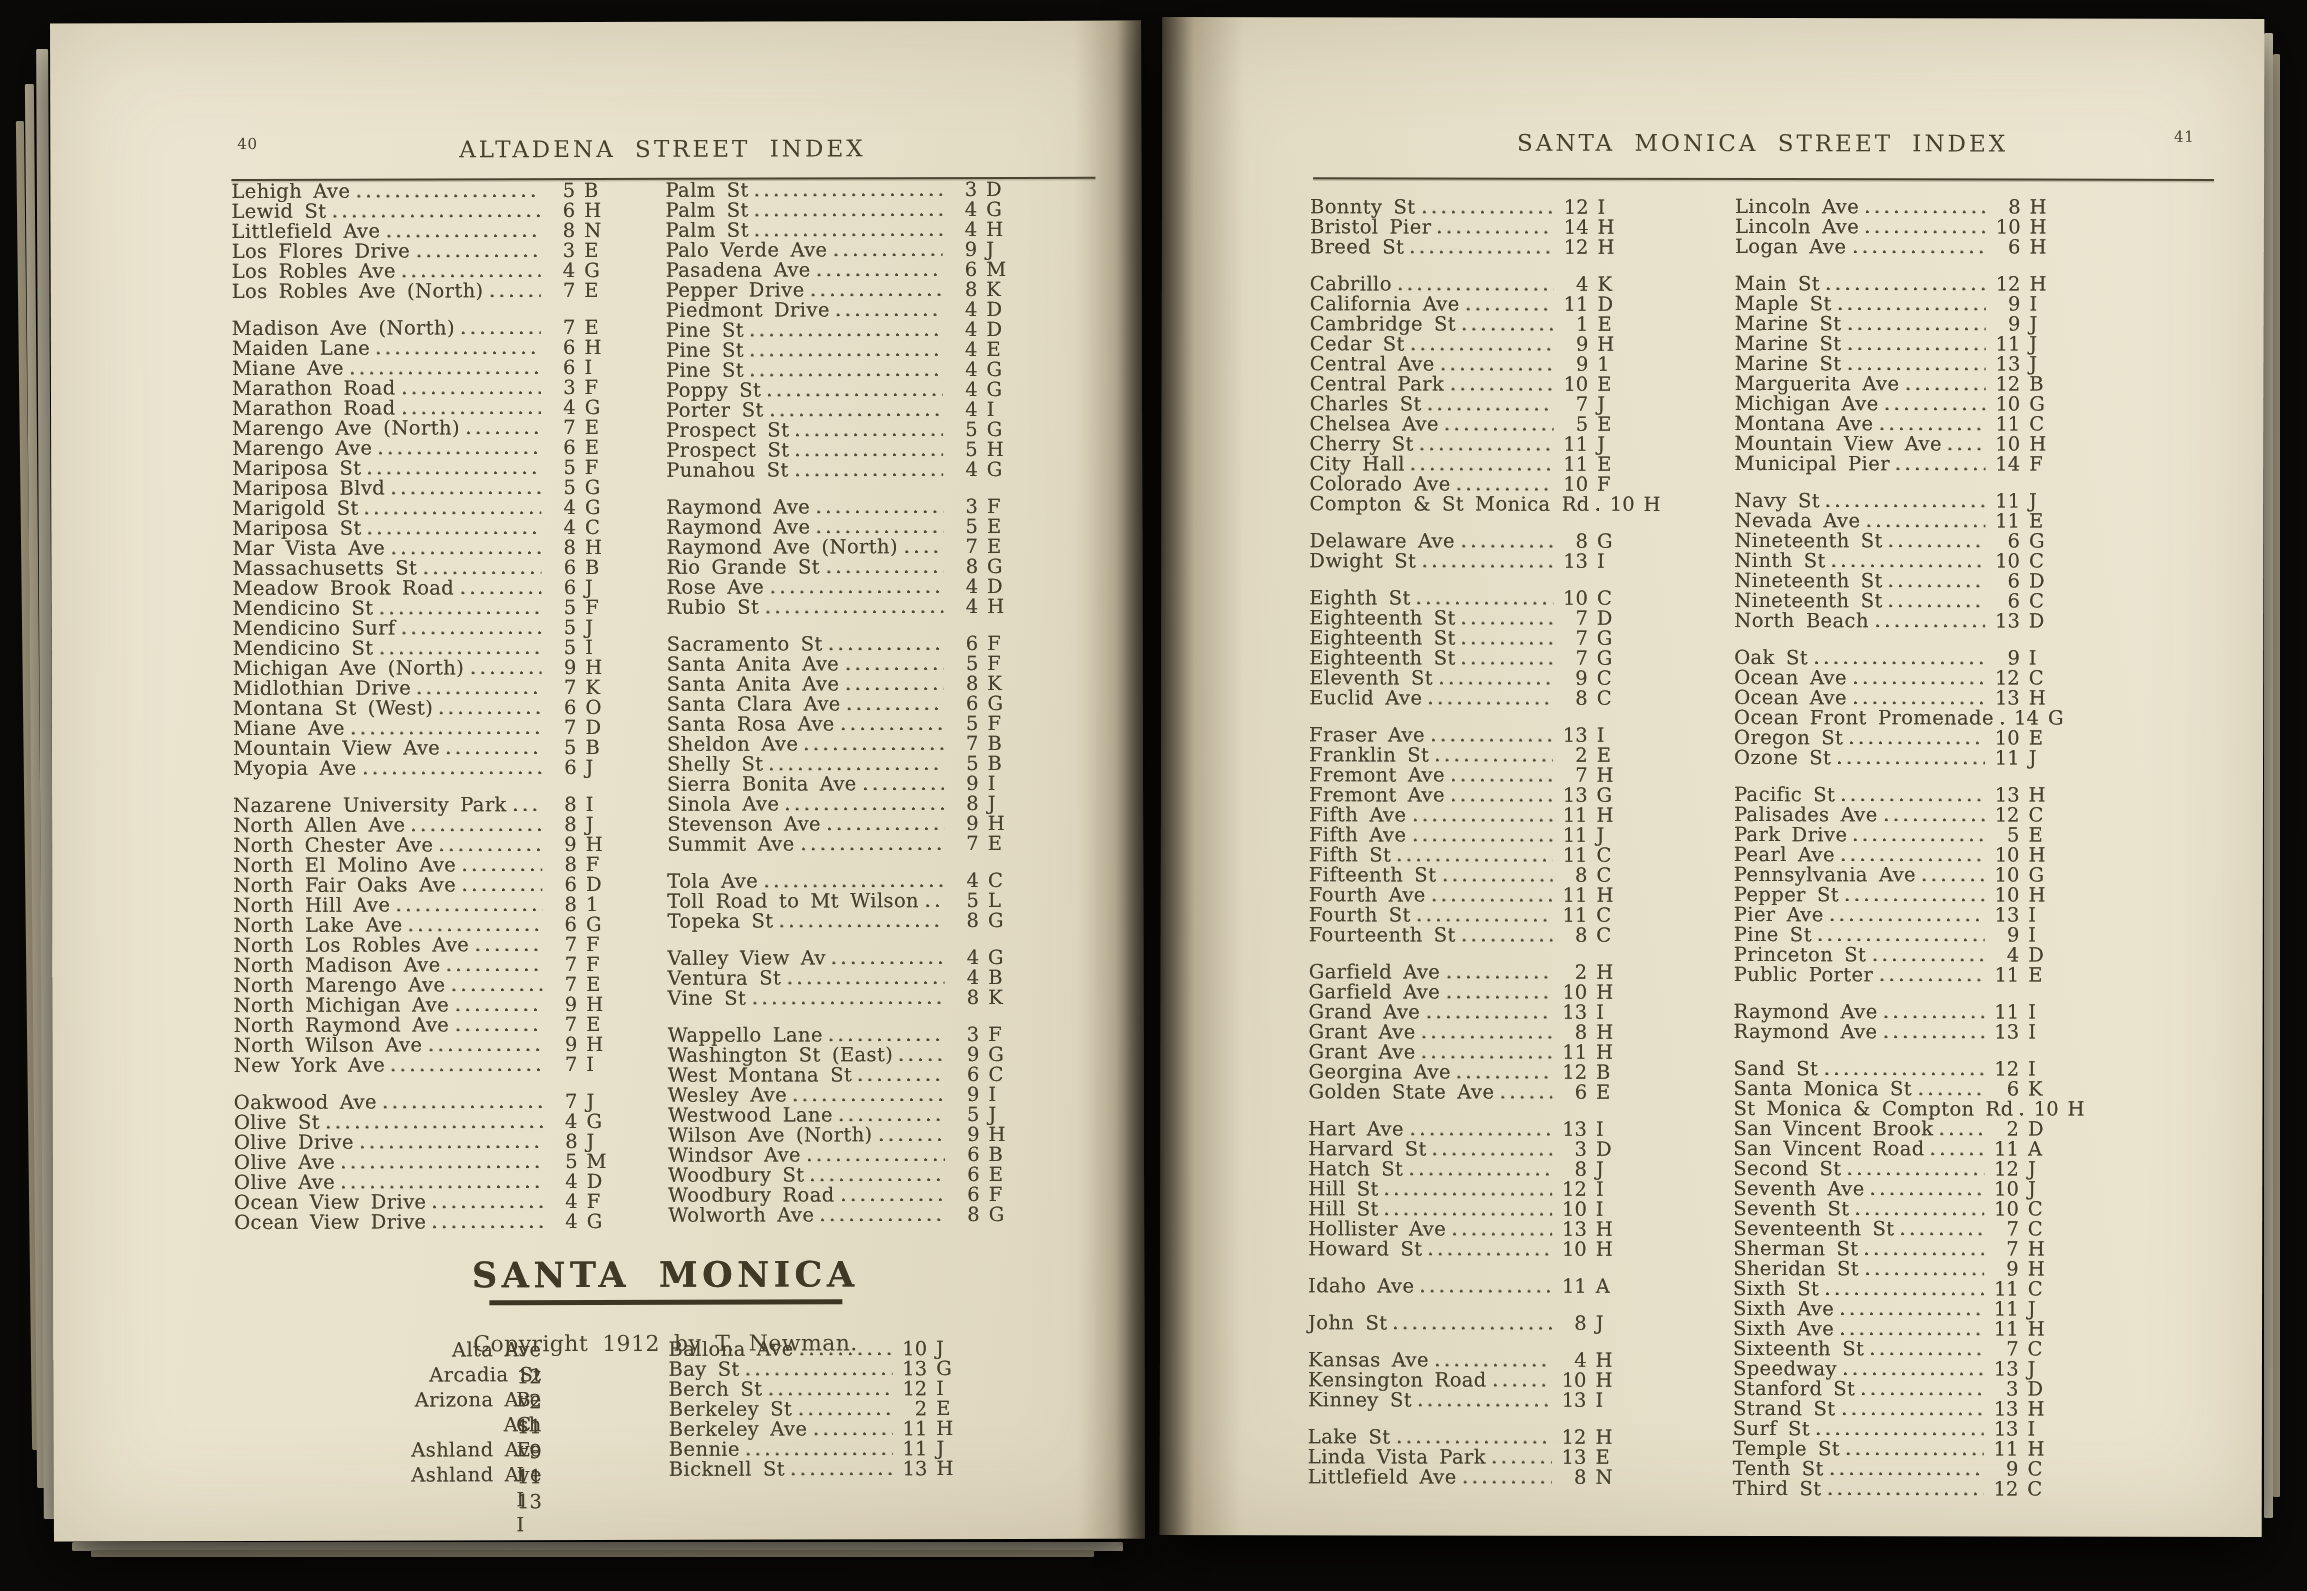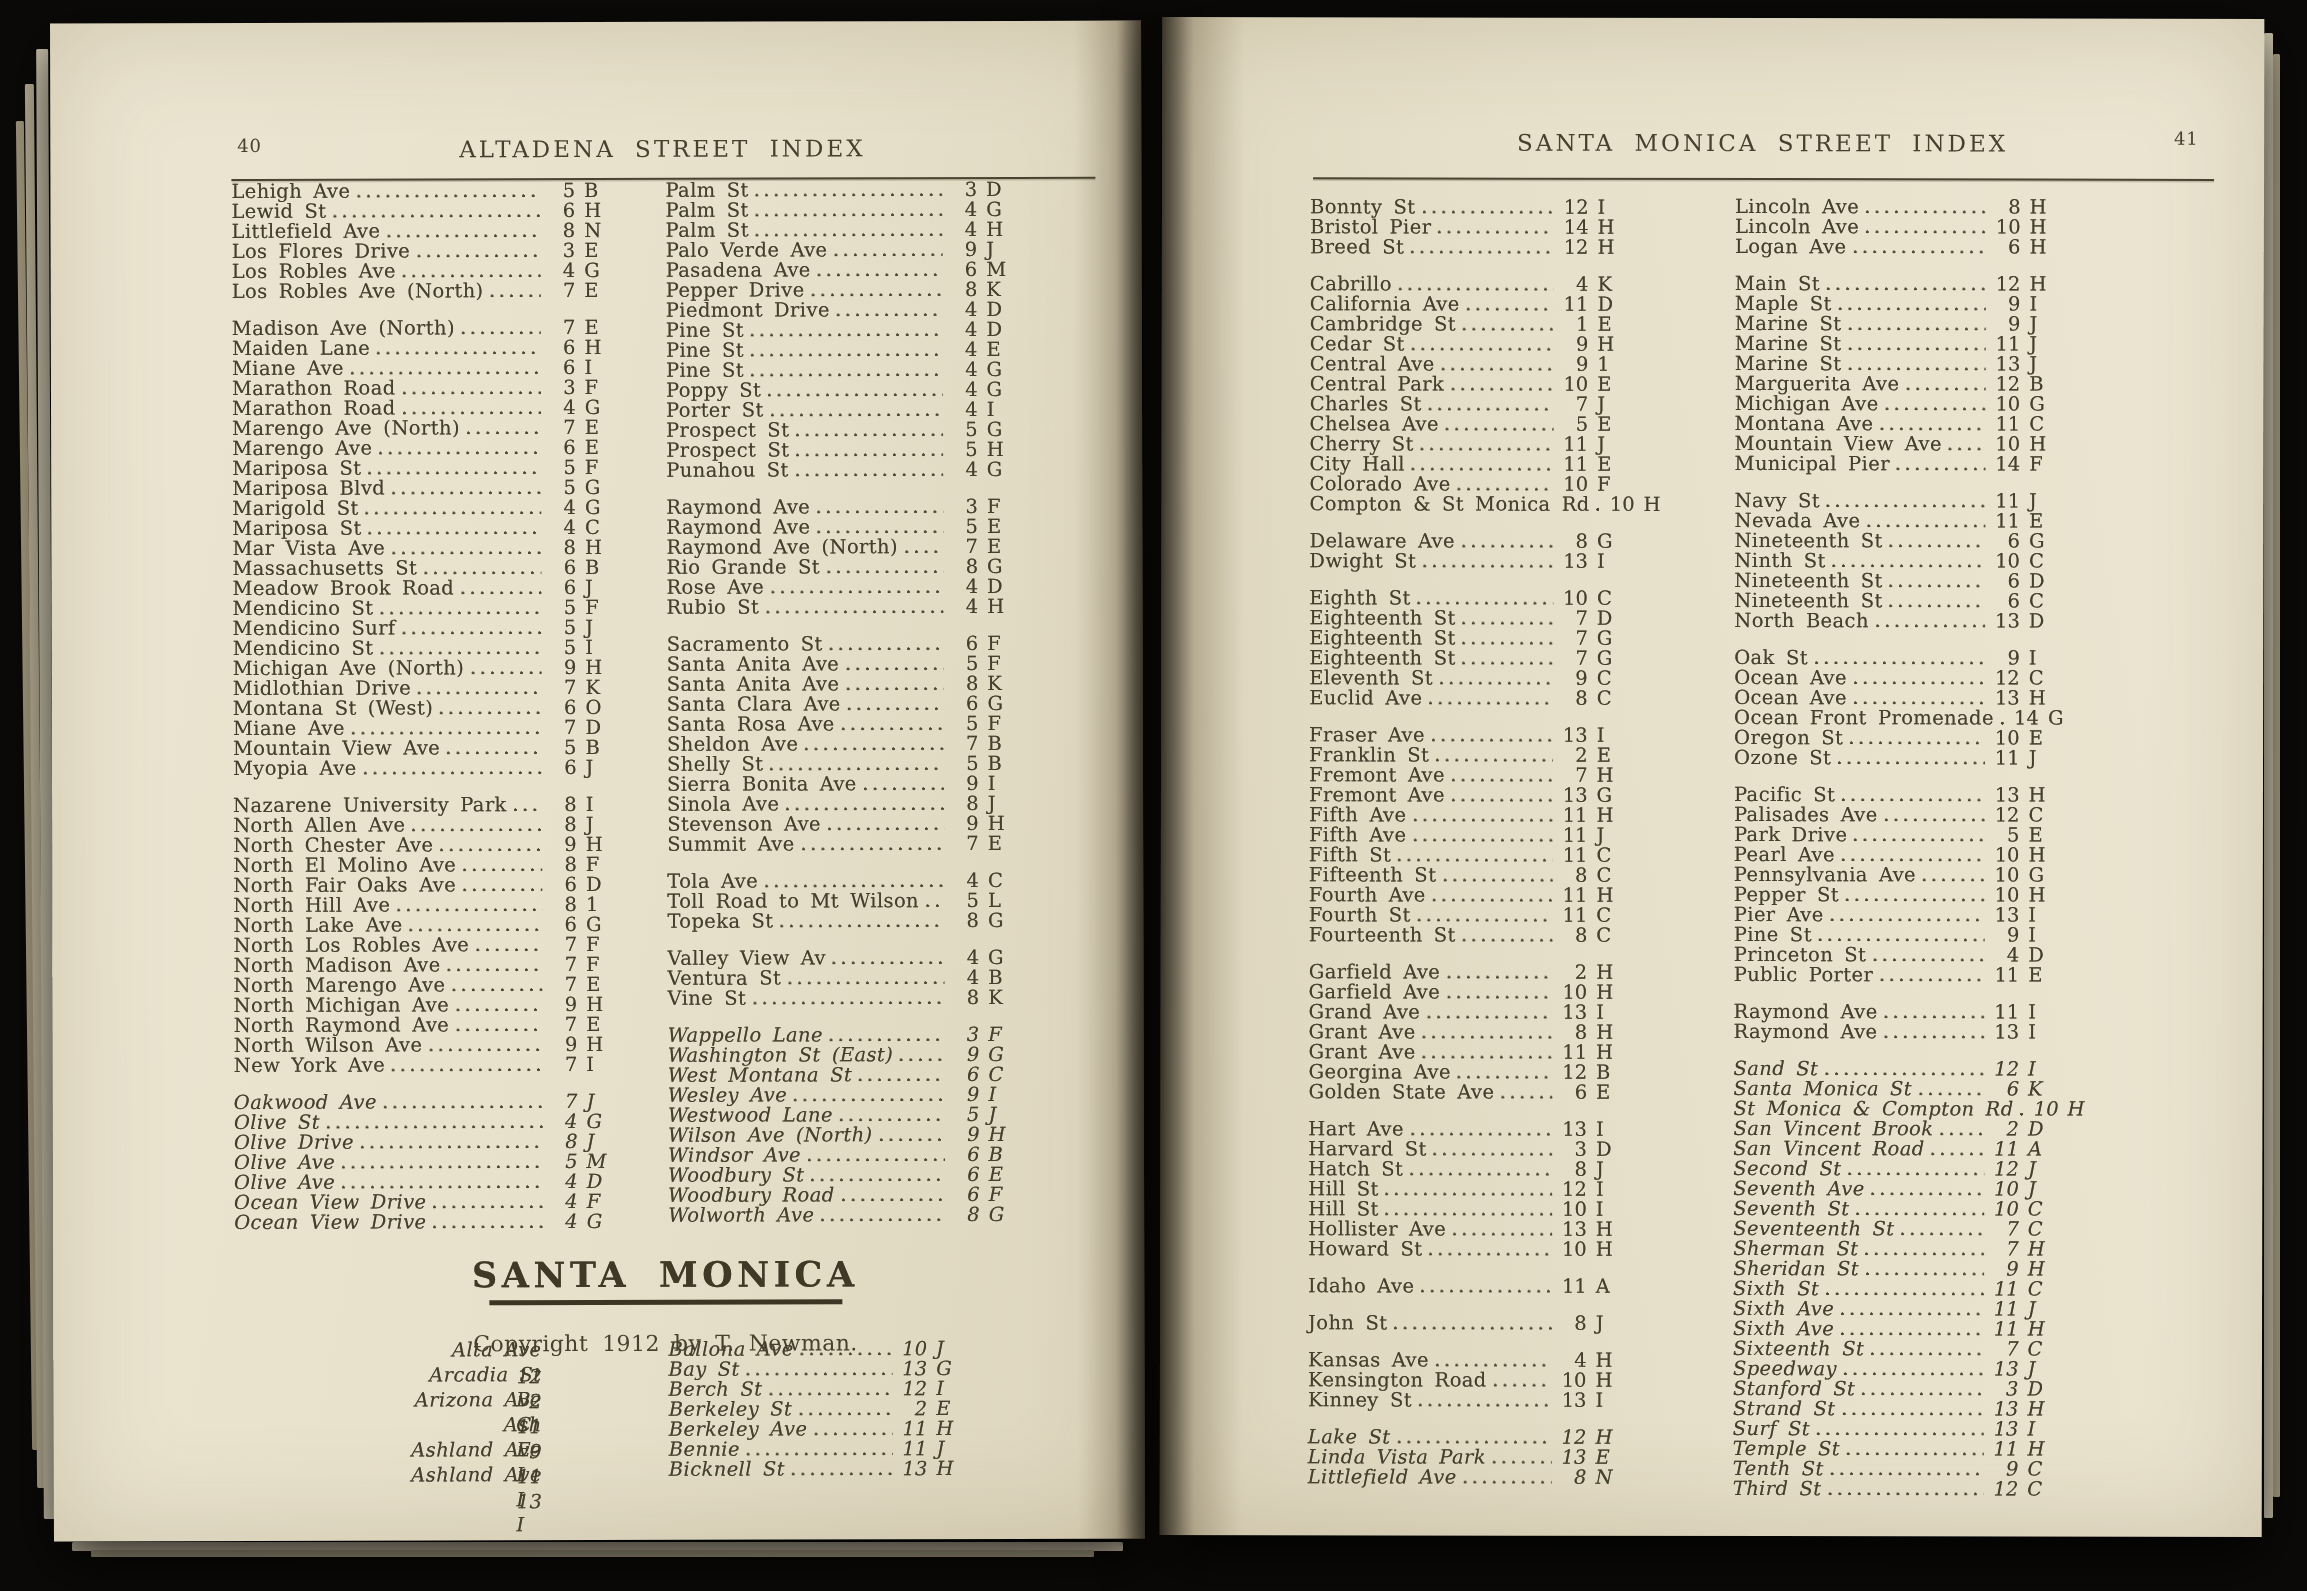--- a/index.html
+++ b/index.html
@@ -27,40 +27,40 @@
     left:1161px;top:18px;width:1102px;height:1518px;transform:rotate(.1deg);
     background:linear-gradient(260deg,#ece5d1 0%,#e7e0ca 55%,#ddd5bd 100%);
   }
   .page.left::after{content:"";position:absolute;top:0;right:0;width:67px;height:100%;
     background:linear-gradient(90deg,rgba(82,66,38,0) 0%,rgba(82,66,38,.28) 70%,rgba(40,30,14,.5) 100%);}
   .page.right::after{content:"";position:absolute;top:0;left:0;width:82px;height:100%;
     background:linear-gradient(270deg,rgba(82,66,38,0) 0%,rgba(82,66,38,.3) 70%,rgba(40,30,14,.5) 100%);}
   .gutter{position:absolute;left:1116px;top:12px;width:78px;height:1534px;z-index:3;pointer-events:none;
     background:linear-gradient(90deg,rgba(8,6,3,0) 0%,rgba(8,6,3,.5) 40%,rgba(8,6,3,.7) 52%,rgba(8,6,3,.45) 65%,rgba(8,6,3,0) 100%);}
 
-  .pageno{position:absolute;font-size:18px;color:#47402d;letter-spacing:0.7px;}
+  .pageno{position:absolute;font-size:15px;color:#47402d;letter-spacing:0.7px;}
   .page.left .pageno{left:187px;top:112px;}
   .page.right .pageno{left:1012px;top:109px;}
   .ptitle{position:absolute;font-size:23px;color:#47402d;letter-spacing:3px;word-spacing:9px;text-align:center;}
   .page.left .ptitle{left:181px;top:114px;width:862px;}
   .page.right .ptitle{left:150px;top:112px;width:901px;}
   .rule{position:absolute;height:2.2px;background:#4a4330;box-shadow:0 1.5px 0 rgba(74,67,48,.25);}
   .page.left .rule{left:181px;top:156px;width:864px;}
   .page.right .rule{left:151px;top:160px;width:901px;}
 
   .col{position:absolute;color:#45402e;font-size:19.5px;}
   .c-l1{left:181px;top:160px;width:378px;}
   .c-l2{left:615px;top:160px;width:346px;}
   .c-r1{left:148px;top:181px;width:313px;}
   .c-r2{left:573px;top:180px;width:320px;}
   .c-sm1{left:175px;top:1316px;width:313px;}
   .c-sm2{left:615px;top:1319px;width:293px;}
 
   .group{margin-bottom:17px;}
-  .group:last-child{margin-bottom:0;font-style:italic;}
+  .group:last-child{margin-bottom:0;}
   .entry{display:flex;align-items:flex-end;height:20px;white-space:nowrap;
     text-shadow:0 0 0.4px rgba(60,50,30,.55);}
   .wide-pitch .entry{height:25px;flex-direction:column;}
   .sname{flex:0 0 auto;letter-spacing:0.4px;word-spacing:4.5px;}
   .dots{flex:1 1 auto;min-width:4.5px;height:6.7px;margin:0 1.5px 3.7px 6px;
     background-image:radial-gradient(circle at 2.2px 3.7px,#4d4632 1.3px,rgba(0,0,0,0) 1.6px);
     background-size:9.7px 6.7px;background-repeat:repeat-x;background-position:left bottom;}
   .mpage{flex:0 0 auto;width:33px;text-align:right;}
   .mgrid{flex:0 0 auto;width:25.4px;margin-left:9px;}
 

